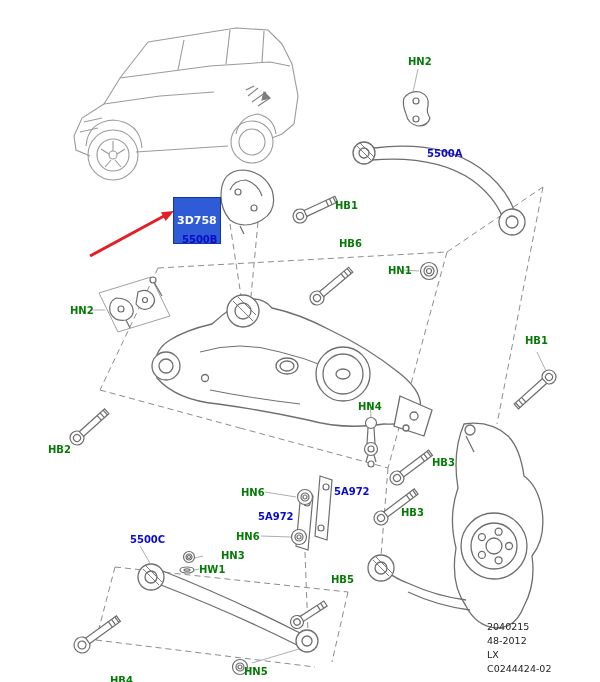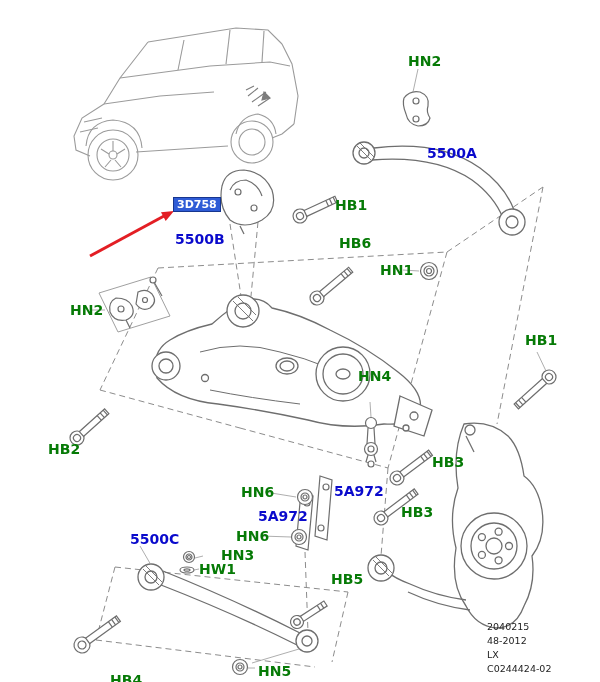--- a/index.html
+++ b/index.html
@@ -3,30 +3,30 @@
 <meta charset="utf-8">
 <style>
   *{margin:0;padding:0;box-sizing:border-box}
   html,body{background:#ffffff}
   .stage{
     position:relative;width:600px;height:682px;background:#ffffff;
     font-family:"DejaVu Sans","Liberation Sans",sans-serif;overflow:hidden;
   }
   .art{position:absolute;left:0;top:0}
   .lbl{
-    position:absolute;font-size:14px;font-weight:700;white-space:nowrap;
+    position:absolute;font-size:10px;font-weight:700;white-space:nowrap;
     cursor:pointer;line-height:13px;
   }
   .lbl.green{color:var(--label-green,#067a06)}
   .lbl.blue{color:var(--label-blue,#0a0acc)}
   .lbl.hl{
     background:var(--highlight-bg,#2f5cd6);
     color:var(--highlight-text,#ffffff);
     border:1px solid #17368f;
-    padding:0 3px;font-size:11px;
+    padding:16px 3px;font-size:11px;
   }
   .footer{
     position:absolute;left:487px;top:620px;width:84px;
     font-size:9.5px;line-height:14px;color:#222;
   }
 </style>
 </head>
 <body>
 
 <div class="stage">
@@ -277,39 +277,39 @@
     <g>
       <line x1="90" y1="256" x2="164" y2="216" stroke="#e31e24" stroke-width="3"></line>
       <polygon points="174,211 165.7,221 161,212.2" fill="#e31e24"></polygon>
     </g>
   </svg>
 
   <div class="lbl green" style="left:408px;top:55px">HN2</div>
   <div class="lbl blue" style="left:427px;top:147px">5500A</div>
   <div class="lbl green" style="left:335px;top:199px">HB1</div>
   <div class="lbl green" style="left:339px;top:237px">HB6</div>
-  <div class="lbl green" style="left:380px;top:264px">HN1</div>
+  <div class="lbl green" style="left:388px;top:264px">HN1</div>
   <div class="lbl hl" style="left:173px;top:197px">3D758</div>
-  <div class="lbl blue" style="left:175px;top:233px">5500B</div>
+  <div class="lbl blue" style="left:182px;top:233px">5500B</div>
   <div class="lbl green" style="left:70px;top:304px">HN2</div>
   <div class="lbl green" style="left:525px;top:334px">HB1</div>
   <div class="lbl green" style="left:48px;top:443px">HB2</div>
-  <div class="lbl green" style="left:358px;top:370px">HN4</div>
+  <div class="lbl green" style="left:358px;top:400px">HN4</div>
   <div class="lbl green" style="left:432px;top:456px">HB3</div>
   <div class="lbl green" style="left:241px;top:486px">HN6</div>
   <div class="lbl blue" style="left:334px;top:485px">5A972</div>
   <div class="lbl blue" style="left:258px;top:510px">5A972</div>
   <div class="lbl green" style="left:401px;top:506px">HB3</div>
   <div class="lbl green" style="left:236px;top:530px">HN6</div>
   <div class="lbl blue" style="left:130px;top:533px">5500C</div>
   <div class="lbl green" style="left:221px;top:549px">HN3</div>
   <div class="lbl green" style="left:199px;top:563px">HW1</div>
   <div class="lbl green" style="left:110px;top:674px">HB4</div>
   <div class="lbl green" style="left:331px;top:573px">HB5</div>
-  <div class="lbl green" style="left:258px;top:665px">HN5</div>
+  <div class="lbl green" style="left:244px;top:665px">HN5</div>
 
   <div class="footer">
     <div>2040215</div>
     <div>48-2012</div>
     <div>LX</div>
     <div>C0244424-02</div>
   </div>
 
 </div>
 

